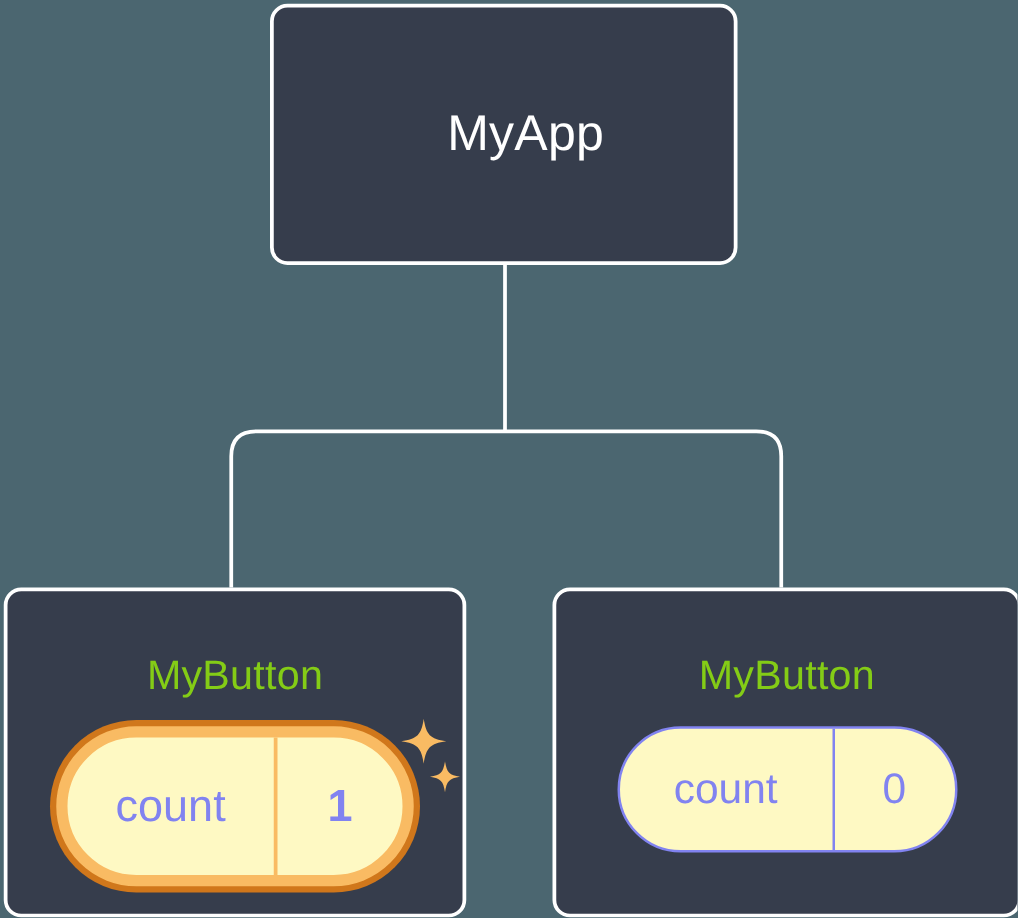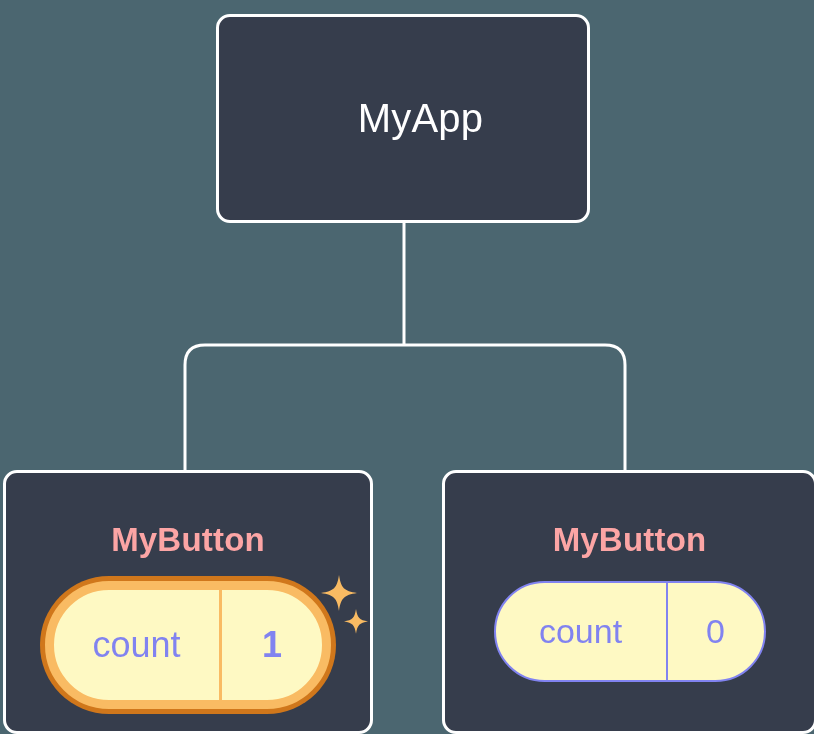--- a/index.html
+++ b/index.html
@@ -28,21 +28,21 @@
   }
   .node {
     position: absolute;
     box-sizing: border-box;
     background: #363d4c;
     border: 3px solid #ffffff;
     border-radius: 14px;
   }
   .node-root {
     left: 216px;
-    top: 14px;
+    top: 3px;
     width: 374px;
     height: 209px;
     display: flex;
     align-items: center;
     justify-content: center;
     padding-left: 35px;
   }
   .node-title-root {
     color: #ffffff;
     font-size: 40px;
@@ -59,23 +59,23 @@
     left: 3px;
     top: 470px;
     width: 370px;
   }
   .node-child-right {
     left: 442px;
     top: 470px;
     width: 375px;
   }
   .node-title-child {
-    color: #fca5a5;
+    color: #84cc16;
     font-size: 33px;
-    font-weight: 700;
+    font-weight: 400;
     margin-top: 48px;
     letter-spacing: 0.2px;
   }
   .pill-wrap {
     position: relative;
     margin-top: 22px;
     display: flex;
     align-items: center;
     justify-content: center;
   }

